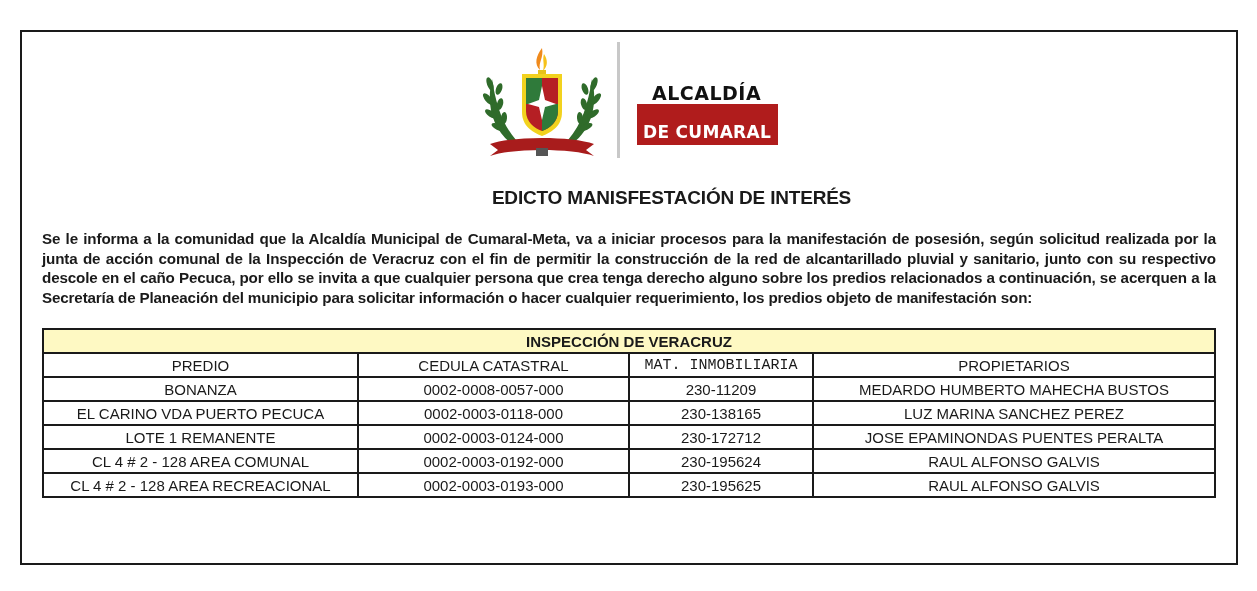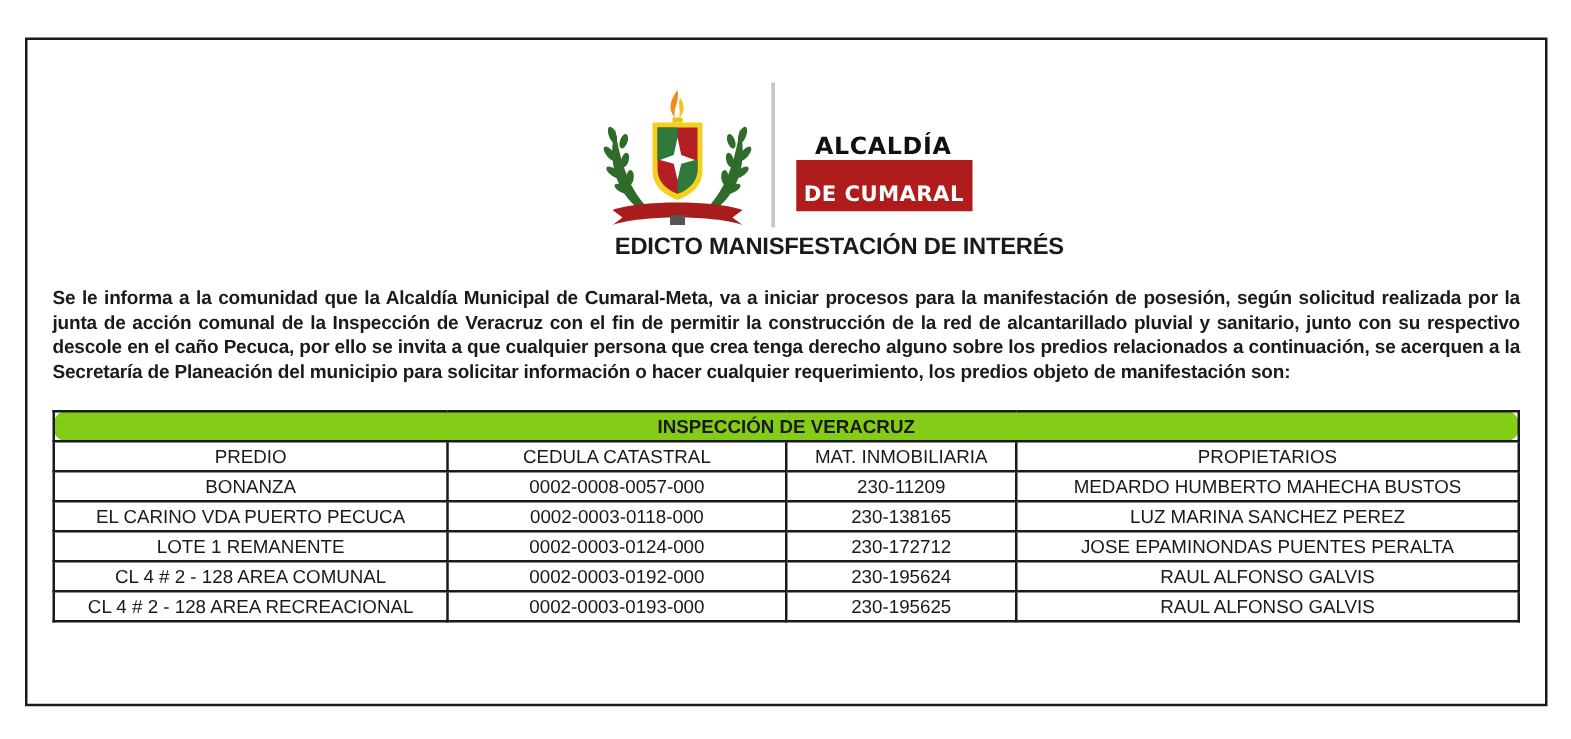--- a/index.html
+++ b/index.html
@@ -1,37 +1,37 @@
 <!DOCTYPE html>
 <html><head>
   <meta charset="utf-8">
   <style>
     html, body { margin: 0; padding: 0; background: #ffffff; }
     body { width: 1257px; height: 591px; position: relative; overflow: hidden;
            font-family: "Liberation Sans", sans-serif; color: #1a1a1a; }
     .frame { position: absolute; left: 20px; top: 30px; width: 1214px; height: 531px;
              border: 2px solid #1a1a1a; box-sizing: content-box; }
-    .logo-wrap { position: absolute; left: 482px; top: 64px; width: 300px; height: 120px; }
+    .logo-wrap { position: absolute; left: 482px; top: 40px; width: 300px; height: 120px; }
     .crest { position: absolute; left: 0; top: 4px; width: 120px; height: 118px; }
     .divider { position: absolute; left: 135px; top: 2px; width: 3px; height: 116px; background: #c8c8c8; }
     .brand-top { position: absolute; left: 170px; top: 42px; font-size: 19px; font-weight: 900;
                  letter-spacing: 0.5px; color: #111; font-family: "DejaVu Sans", sans-serif; }
     .brand-bottom { position: absolute; left: 155px; top: 64px; background: #b01c1c; color: #fff;
                     font-size: 17px; font-weight: 900; padding: 18px 7px 3px 6px; letter-spacing: 0.3px;
                     font-family: "DejaVu Sans", sans-serif; }
     .title { position: absolute; left: 0; width: 1257px; top: 187px; text-align: center;
              font-size: 19px; font-weight: bold; letter-spacing: -0.2px; margin-left: 43px; }
     .intro { position: absolute; left: 42px; width: 1174px; top: 229px; font-size: 15.2px;
              line-height: 19.6px; text-align: justify; text-align-last: left; letter-spacing: -0.15px; font-weight: bold; }
     table.predios { position: absolute; left: 42px; top: 328px; width: 1174px;
                     border-collapse: collapse; font-size: 15px; border: 2px solid #1a1a1a; }
     table.predios td, table.predios th { border: 2px solid #1a1a1a; text-align: center; padding: 0;
                     height: 22px; font-weight: normal; }
-    table.predios th.section { background: #84cc16; font-weight: bold; height: 22px; border-radius: 10px; }
-    .c1 { width: 313px; } .c2 { width: 269px; } .c3 { width: 182px; } .c4 { width: auto; }
+    table.predios th.section { background: #fef9c3; font-weight: bold; height: 22px; }
+    .c1 { width: 313px; } .c2 { width: 269px; } .c3 { width: 182px; font-family: Liberation Mono, monospace; } .c4 { width: auto; }
   </style>
 </head>
 <body>
 
 <div class="frame"></div>
 
 <div class="logo-wrap">
   <svg class="crest" viewBox="0 0 120 118">
 
     <g fill="#2f6b2a">

